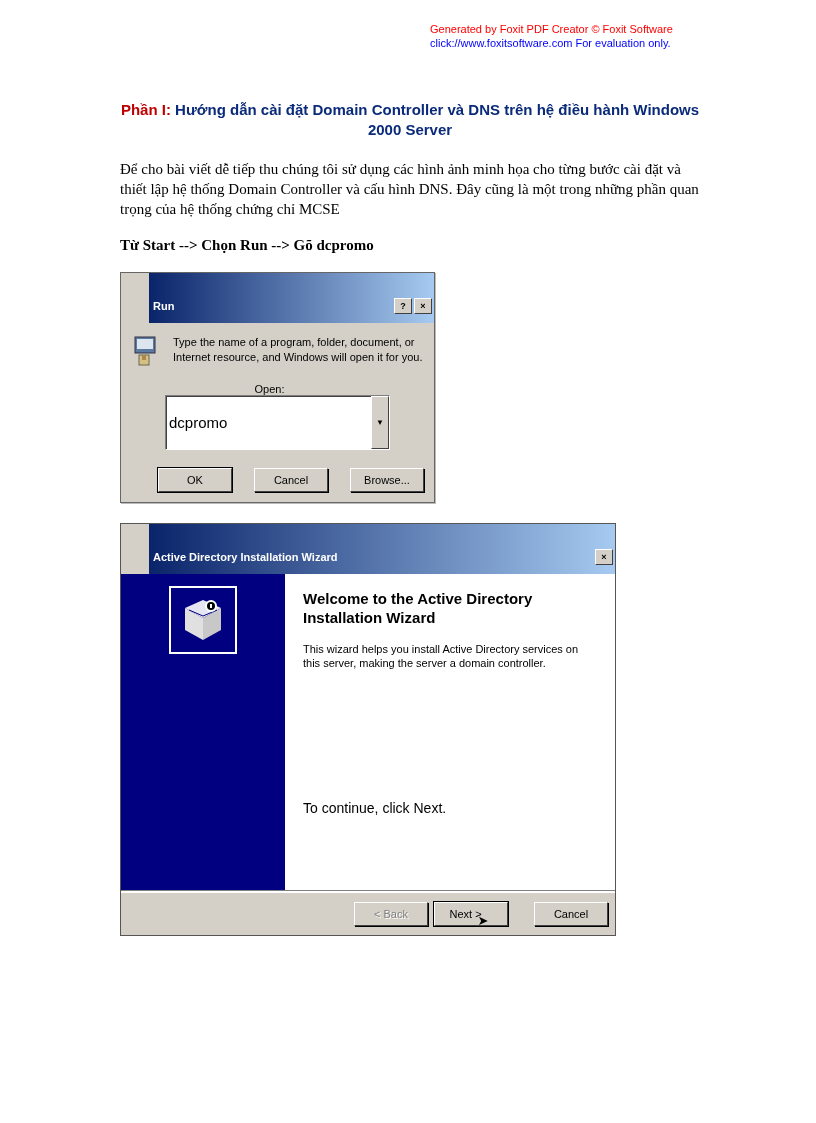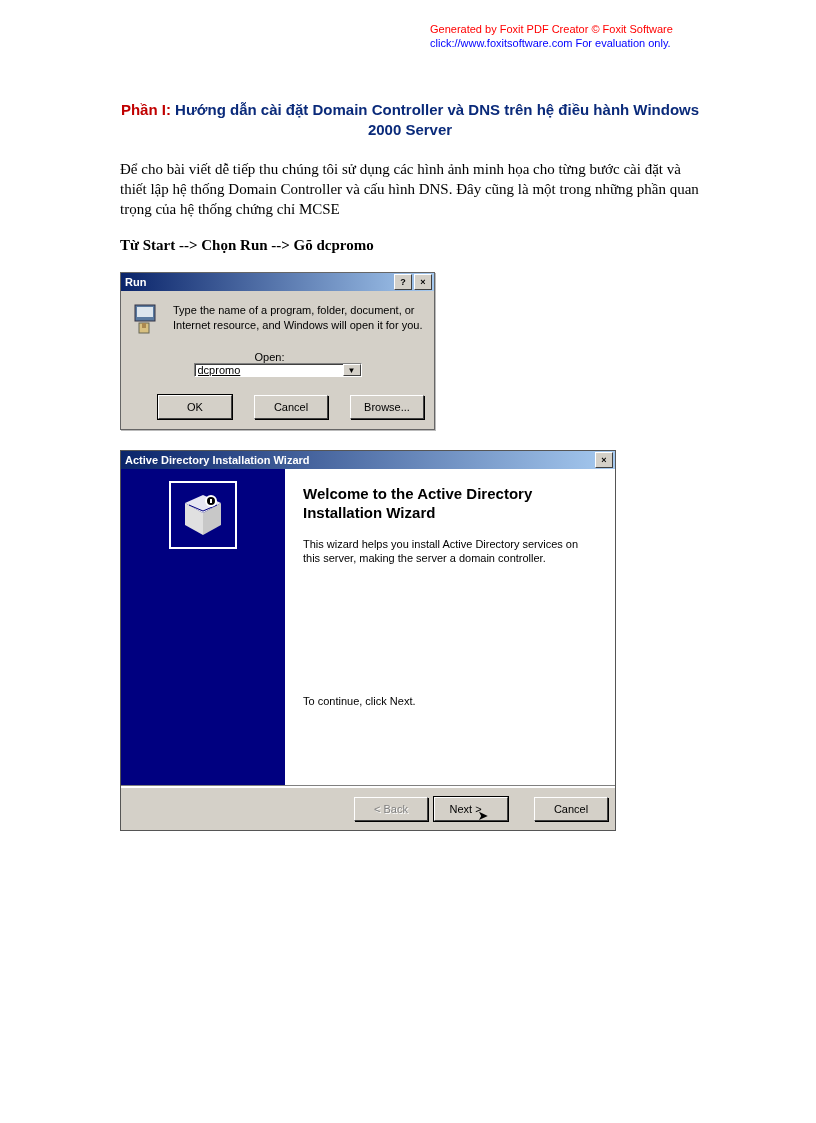--- a/index.html
+++ b/index.html
@@ -54,26 +54,27 @@
     width: 313px;
     border: 1px solid #666;
     background: #d4d0c8;
     font-family: Tahoma, Arial, sans-serif;
     font-size: 11px;
     box-shadow: 1px 1px 0 #bbb;
   }
   .titlebar {
     background: linear-gradient(to right, #0a246a, #a6caf0);
     color: #fff;
-    height: 18px;
+    height: 34px;
     display: flex;
     align-items: center;
-    padding: 0 2px 0 4px;
-    font-weight: bold;
-    font-size: 11px;
+    padding: 16px 2px 0 4px;
+    font-weight: bold;
+    font-size: 11px;
+    margin-left: 28px;
   }
   .titlebar .spacer { flex: 1; }
   .winbtn {
     width: 16px; height: 14px;
     background: #d4d0c8;
     border-top: 1px solid #fff;
     border-left: 1px solid #fff;
     border-right: 1px solid #404040;
     border-bottom: 1px solid #404040;
     margin-left: 2px;
@@ -108,24 +109,23 @@
     border-bottom: 1px solid #fff;
     background: #fff;
     height: 19px;
     box-shadow: inset 1px 1px 0 #404040;
   }
   .run-input {
     flex: 1;
     border: none;
     outline: none;
     font-family: Tahoma, Arial, sans-serif;
-    font-size: 11px;
-    padding: 0 3px;
+    font-size: 15px;
+    padding: 18px 3px;
     background: transparent;
-    text-decoration: underline;
   }
   .combo-btn {
     width: 16px;
     background: #d4d0c8;
     border-top: 1px solid #fff;
     border-left: 1px solid #fff;
     border-right: 1px solid #404040;
     border-bottom: 1px solid #404040;
     display: flex; align-items: center; justify-content: center;
     font-size: 8px;
@@ -196,21 +196,21 @@
     margin-bottom: 14px;
     line-height: 1.25;
   }
   .wiz-text {
     font-size: 11px;
     line-height: 1.3;
     color: #000;
   }
   .wiz-continue {
     margin-top: 130px;
-    font-size: 11px;
+    font-size: 14px;
   }
   .wiz-sep {
     height: 2px;
     background: #fff;
     border-top: 1px solid #808080;
   }
   .wiz-footer {
     height: 42px;
     display: flex;
     align-items: center;

